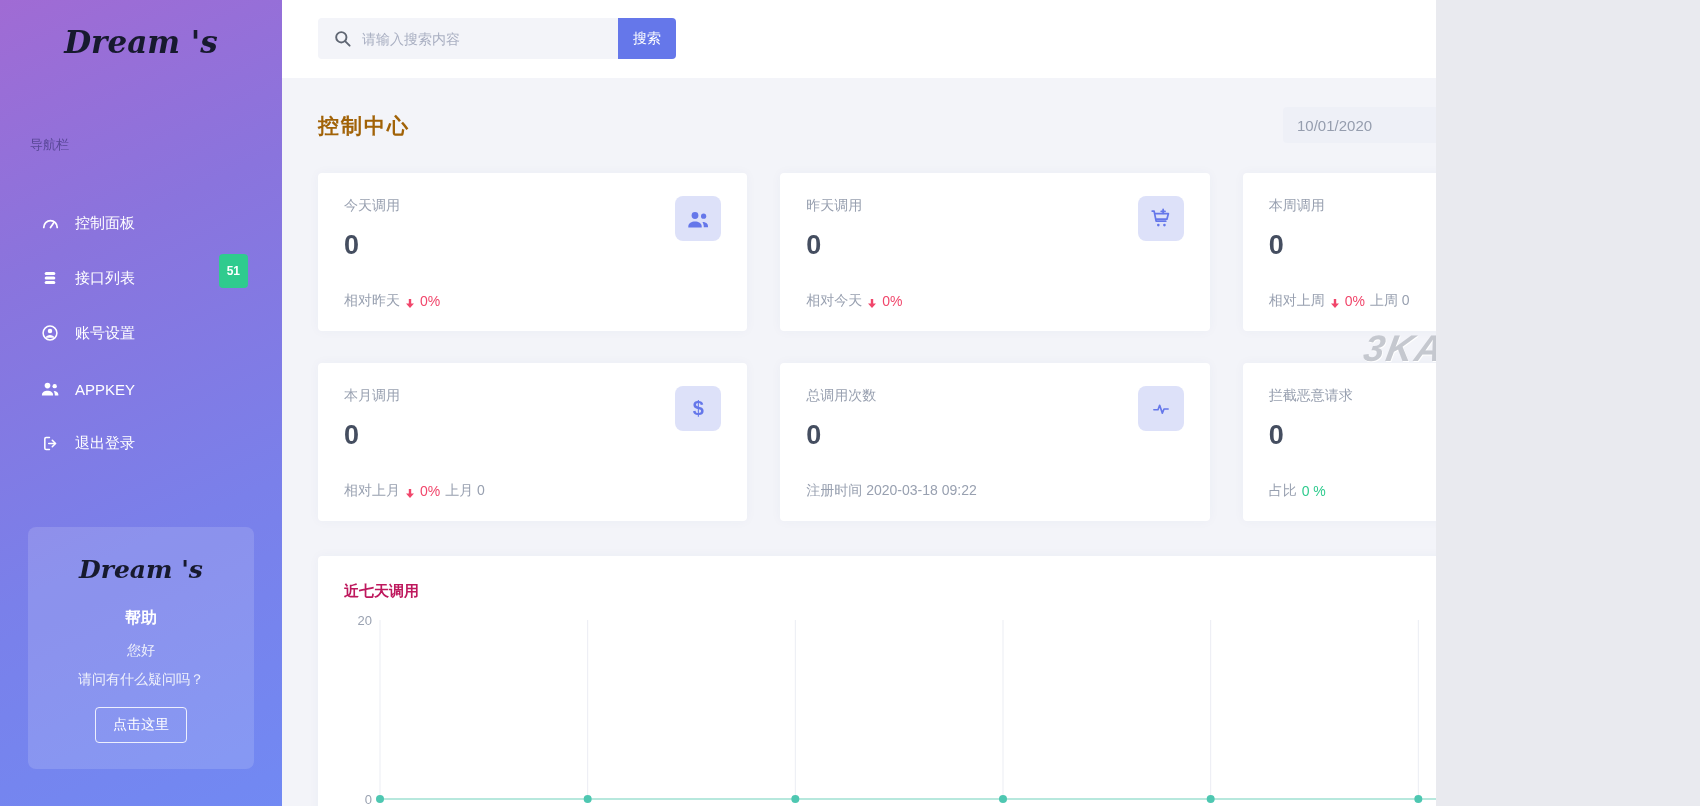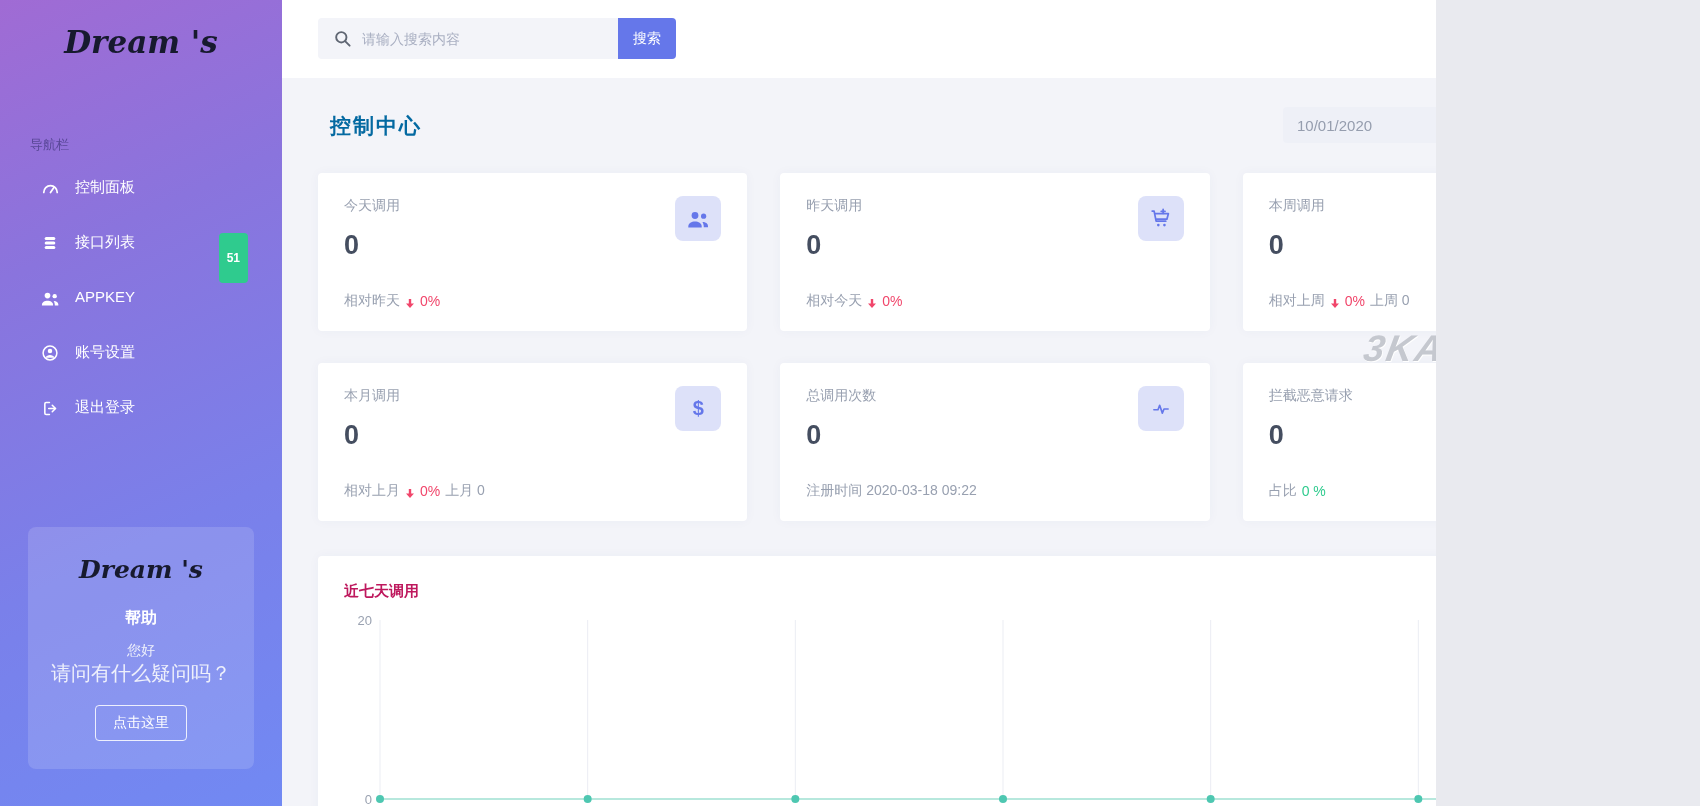--- a/index.html
+++ b/index.html
@@ -14,36 +14,36 @@
     background:linear-gradient(155deg,#a06bd4 0%,#8a74dd 30%,#7a80ea 65%,#7189f3 100%);
   }
   .sidebar-logo {
     padding-top:24px; text-align:center;
     font-family:"DejaVu Serif", serif; font-style:italic; font-weight:bold;
     font-size:31px; color:#171a2e; height:64px;
   }
   .nav-label { margin:72px 0 14px 30px; font-size:13px; color:rgba(40,36,96,.55); }
   .nav { list-style:none; margin-top:24px; }
   .nav-item {
-    display:flex; align-items:flex-start; height:55px; padding:0 34px 0 40px;
+    display:flex; align-items:flex-end; height:55px; padding:0 34px 0 40px;
     color:#fff; font-size:15px; cursor:pointer;
   }
   .nav-item .nicon { width:20px; height:20px; margin-right:15px; display:flex; align-items:center; justify-content:center; color:#fff; }
   .nav-badge {
     margin-left:auto; background:#2fcb8e; color:#fff; font-size:12px; font-weight:bold;
-    padding:19px 8px; border-radius:4px; line-height:1;
+    padding:11px 8px; border-radius:4px; line-height:1;
   }
   .help-card {
     position:absolute; left:28px; top:527px; width:226px; height:242px;
     background:rgba(255,255,255,.14); border-radius:8px; text-align:center;
   }
   .help-logo { margin-top:28px; font-family:"DejaVu Serif", serif; font-style:italic; font-weight:bold; font-size:25px; color:#171a2e; }
   .help-title { margin-top:24px; font-size:16px; font-weight:bold; color:#fff; }
   .help-greeting { margin-top:13px; font-size:14px; color:#eef0fb; }
-  .help-question { margin-top:0; font-size:20px; color:#eef0fb; }
+  .help-question { margin-top:11px; font-size:14px; color:#eef0fb; }
   .help-btn {
     margin-top:18px; display:inline-block; padding:8px 17px;
     border:1px solid rgba(255,255,255,.85); border-radius:4px;
     background:transparent; color:#fff; font-size:14px; cursor:pointer;
   }
   
   .topbar { position:absolute; left:282px; top:0; width:1418px; height:78px; background:#fff; }
   .search-wrap { position:absolute; left:36px; top:18px; height:41px; display:flex; }
   .search-field { position:relative; }
   .search-input {
@@ -56,21 +56,21 @@
   .search-btn {
     width:58px; height:41px; background:#6577ea; border:none; border-radius:0 4px 4px 0;
     color:#fff; font-size:14px; cursor:pointer; font-family:"Liberation Sans", sans-serif;
   }
   .bell-wrap { position:absolute; left:1205px; top:25px; width:30px; height:30px; cursor:pointer; }
   .bell-dot { position:absolute; right:2px; top:-2px; width:10px; height:10px; border-radius:50%; background:#f05f8c; }
   .tb-divider { position:absolute; left:1266px; top:0; width:1px; height:78px; background:#ededf2; }
   .tb-panel { position:absolute; left:1267px; top:0; width:123px; height:78px; background:#f7f8fb; border-right:1px solid #ededf2; }
   
   .main { position:absolute; left:282px; top:78px; width:1418px; height:728px; background:#f3f4f9; }
-  .page-title { position:absolute; left:48px; top:34px; font-size:21px; font-weight:bold; color:#0369a1; letter-spacing:2px; }
+  .page-title { position:absolute; left:36px; top:34px; font-size:21px; font-weight:bold; color:#a16207; letter-spacing:2px; }
   .date-group { position:absolute; right:30px; top:29px; height:36px; display:flex; align-items:stretch;gap:48px; }
   .date-input {
     width:190px; height:36px; background:#eef0f7; border:none; outline:none;
     border-radius:4px 0 0 4px; padding:0 14px; font-size:15px; color:#959dae;
     font-family:"Liberation Sans", sans-serif;
   }
   .sq-btn {
     width:43px; height:36px; background:#6577ea; border:none; cursor:pointer;
     display:flex; align-items:center; justify-content:center; color:#fff;
   }
@@ -138,38 +138,38 @@
               <rect x="4" y="3" width="16" height="4.6" rx="2.3"></rect>
               <rect x="4" y="9.7" width="16" height="4.6" rx="2.3"></rect>
               <rect x="4" y="16.4" width="16" height="4.6" rx="2.3"></rect>
             </svg>
         </span>
         <span>接口列表</span>
         <span class="nav-badge">51</span>
       </li>
       <li class="nav-item">
         <span class="nicon">
+          <svg width="18" height="18" viewBox="0 0 24 24" fill="none" stroke="currentColor" stroke-width="2">
+              <circle cx="12" cy="12" r="9.2"></circle>
+              <circle cx="12" cy="9.3" r="3" fill="currentColor" stroke="none"></circle>
+              <path d="M5.8 18.2c1.2-2.6 3.7-3.7 6.2-3.7s5 1.1 6.2 3.7" fill="currentColor" stroke="none"></path>
+            </svg>
+        </span>
+        <span>账号设置</span>
+      </li>
+      <li class="nav-item">
+        <span class="nicon">
           <svg width="20" height="17" viewBox="0 0 24 20" fill="currentColor">
               <circle cx="9" cy="6.5" r="3.4"></circle>
               <path d="M2.3 17.5c0-3.1 3.3-4.9 6.7-4.9s6.7 1.8 6.7 4.9v.9H2.3z"></path>
               <circle cx="17.6" cy="7.2" r="2.6"></circle>
               <path d="M16.4 12.9c3-.1 5.6 1.5 5.6 4v1.4h-4.2c0-2.2-.5-4-1.4-5.4z"></path>
             </svg>
         </span>
         <span>APPKEY</span>
-      </li>
-      <li class="nav-item">
-        <span class="nicon">
-          <svg width="18" height="18" viewBox="0 0 24 24" fill="none" stroke="currentColor" stroke-width="2">
-              <circle cx="12" cy="12" r="9.2"></circle>
-              <circle cx="12" cy="9.3" r="3" fill="currentColor" stroke="none"></circle>
-              <path d="M5.8 18.2c1.2-2.6 3.7-3.7 6.2-3.7s5 1.1 6.2 3.7" fill="currentColor" stroke="none"></path>
-            </svg>
-        </span>
-        <span>账号设置</span>
       </li>
       <li class="nav-item">
         <span class="nicon">
           <svg width="17" height="17" viewBox="0 0 24 24" fill="none" stroke="currentColor" stroke-width="2.2" stroke-linecap="round" stroke-linejoin="round">
               <path d="M10.5 3.5H5.8A1.8 1.8 0 0 0 4 5.3v13.4a1.8 1.8 0 0 0 1.8 1.8h4.7"></path>
               <path d="M14.5 7.5l4.5 4.5-4.5 4.5"></path>
               <path d="M19 12H9.5"></path>
             </svg>
         </span>
         <span>退出登录</span>

